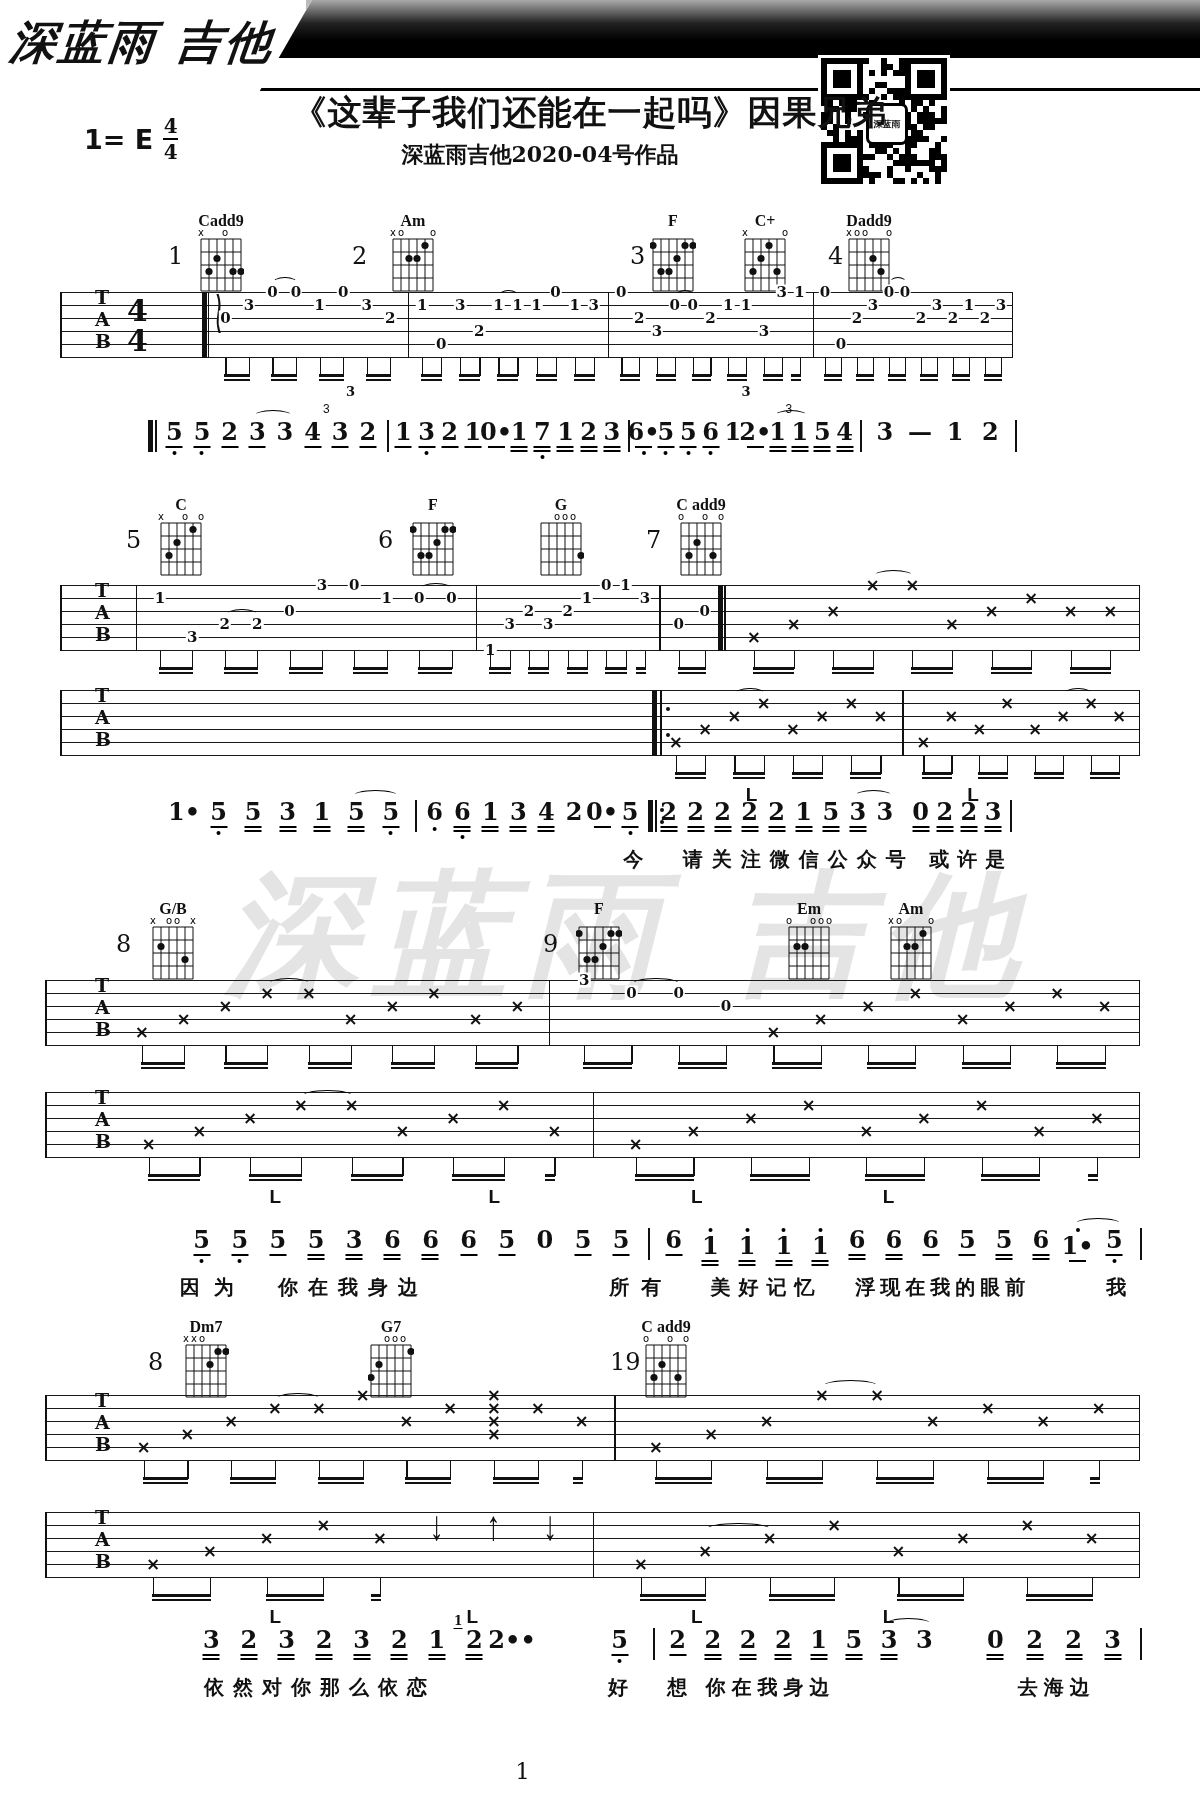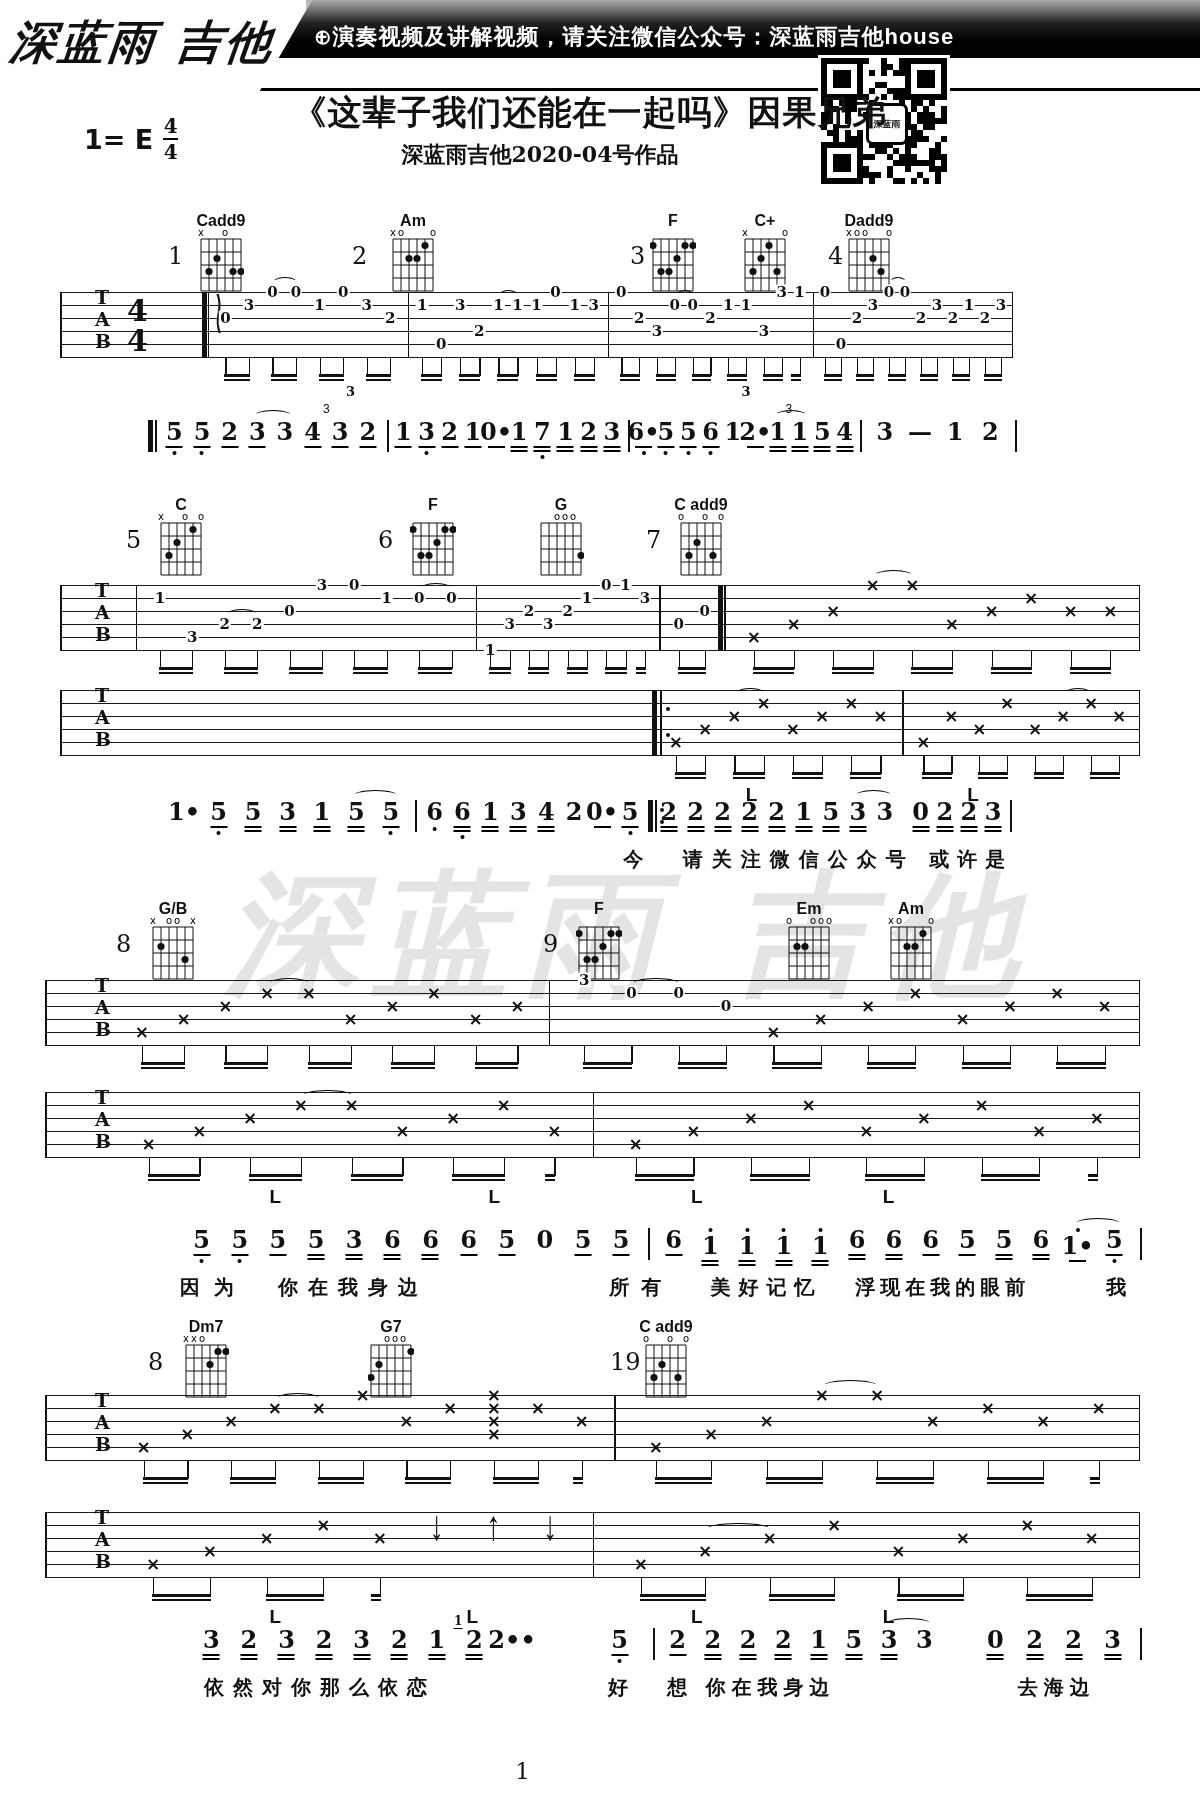--- a/index.html
+++ b/index.html
@@ -44,21 +44,21 @@
         font-family:"DejaVu Sans",sans-serif;font-weight:bold;font-size:17px;line-height:1;}
   .arrow{position:absolute;transform:translate(-50%,0) scaleY(1.5);top:0px;font-size:28px;line-height:1;}
   .wavy{position:absolute;top:4px;transform:scaleY(2.4);font-size:26px;font-family:"DejaVu Serif",serif;}
   .tab-lbl{position:absolute;font-family:"DejaVu Serif",serif;font-size:19px;font-weight:bold;line-height:1;}
   .tsig{position:absolute;font-family:"DejaVu Serif",serif;font-size:30px;font-weight:bold;line-height:1;}
   .arc{position:absolute;height:11px;border:1.6px solid transparent;border-top-color:#000;border-radius:50%;}
   .below3{position:absolute;font-size:13px;font-weight:bold;font-family:"DejaVu Serif",serif;}
   .Lmark{position:absolute;font-size:19px;font-weight:bold;font-family:"Liberation Sans",sans-serif;}
   .chordbox{position:absolute;width:46px;}
   .cname{position:absolute;left:50%;transform:translateX(-50%);top:0;font-size:16px;font-weight:bold;
-        white-space:nowrap;font-family:Liberation Sans, sans-serif;}
+        white-space:nowrap;font-family:Liberation Serif, serif;}
   .cgrid{position:absolute;left:0;top:16px;}
   .mnum{position:absolute;font-family:"DejaVu Serif",serif;font-size:24px;font-weight:400;}
   .melody{position:absolute;}
   .mel-tok{position:absolute;top:0;transform:translateX(-50%);display:flex;flex-direction:column;
         align-items:center;font-family:"DejaVu Serif",serif;font-weight:bold;font-size:24px;line-height:1;}
   .mel-tok .num{white-space:nowrap;}
   .ul{width:17px;height:2px;background:#000;margin-top:2px;}
   .mdot{width:4px;height:4px;border-radius:50%;background:#000;margin-top:3px;}
   .mdot.up{margin:0 0 2px 0;}
   .grace{position:absolute;top:-13px;left:-12px;font-size:12px;border-bottom:1px solid #000;padding-bottom:1px;}
@@ -68,21 +68,20 @@
         font-weight:bold;white-space:nowrap;}
   .pageno{position:absolute;left:0;top:1758px;width:1045px;text-align:center;
         font-family:"DejaVu Serif",serif;font-size:23px;}
 </style>
 </head>
 <body>
 
 <div class="page">
   <div class="band"></div>
   <div class="hdr-line"></div>
-  <div class="notice">⊕演奏视频及讲解视频，请关注微信公众号：深蓝雨吉他house</div>
   <div class="logo-panel">
     <span class="brand">深蓝雨 吉他</span>
   </div>
   <div class="qr" id="qr"><svg width="132" height="132" xmlns="http://www.w3.org/2000/svg">
         <rect width="132" height="132" fill="#fff"></rect>
         <rect x="45" y="3" width="6" height="6" fill="#000"></rect>
         <rect x="63" y="3" width="6" height="6" fill="#000"></rect>
         <rect x="81" y="3" width="6" height="6" fill="#000"></rect>
         <rect x="63" y="9" width="6" height="6" fill="#000"></rect>
         <rect x="69" y="9" width="6" height="6" fill="#000"></rect>

